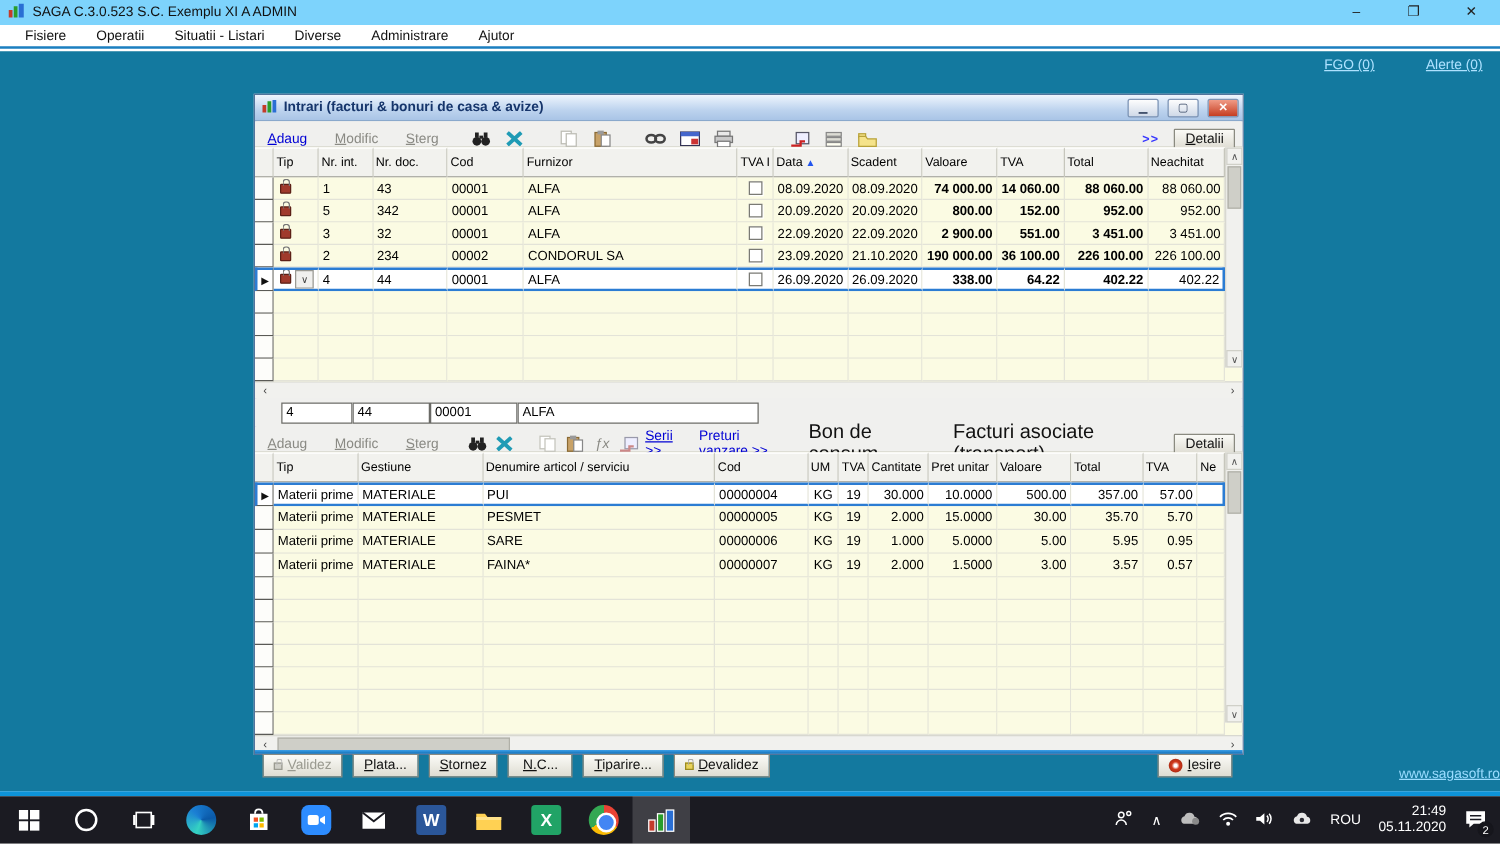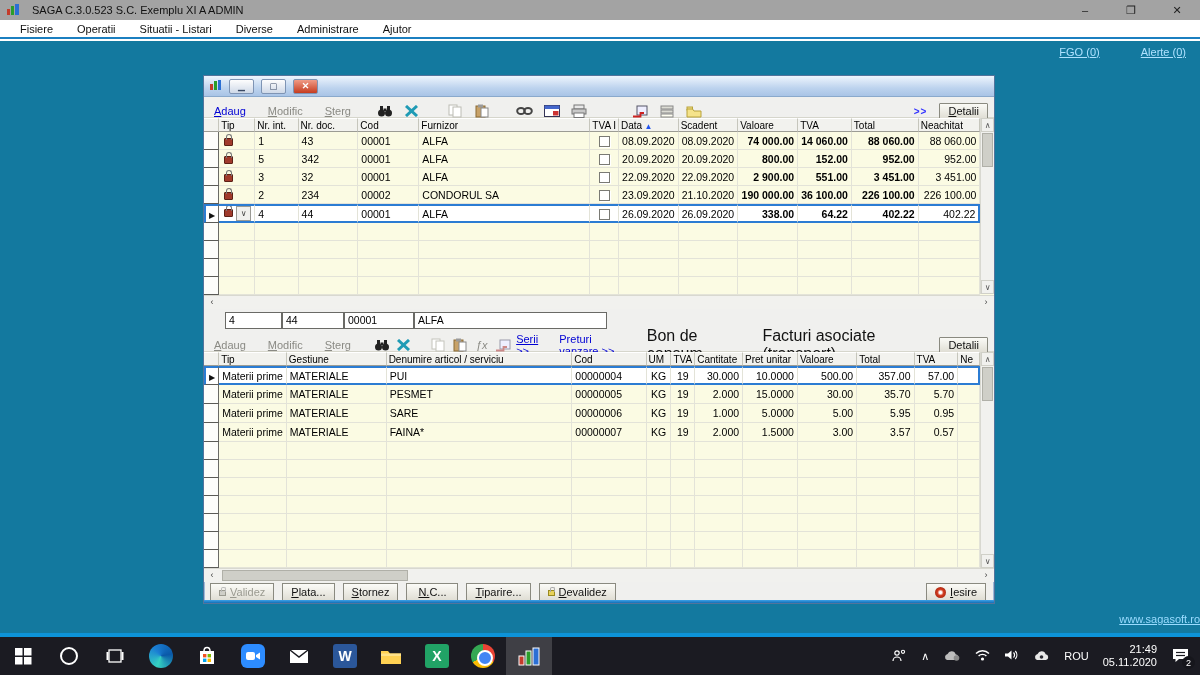--- a/index.html
+++ b/index.html
@@ -1,20 +1,20 @@
 <!DOCTYPE html>
 <html><head>
 <meta charset="utf-8">
 <style>
   * { margin:0; padding:0; box-sizing:border-box; }
   html,body { width:1200px; height:675px; overflow:hidden; }
   body { font-family:"Liberation Sans", sans-serif; font-size:11px; background:#fff; position:relative; }
 
   
-  .titlebar { height:20px; background:#a3a3a3; display:flex; align-items:center; padding-left:6px; gap:12px; }
+  .titlebar { height:20px; background:#7dd3fc; display:flex; align-items:center; padding-left:6px; gap:6px; }
   .titlebar .ttl { font-size:11px; color:#111; }
   .winctl { margin-left:auto; display:flex; height:20px; }
   .winctl span { width:46px; text-align:center; line-height:20px; font-size:11px; color:#222; }
   .menubar { height:19px; background:#fff; display:flex; align-items:center; padding-left:8px; border-bottom:2px solid #1b7fc0; }
   .menubar span { padding:0 12px; font-size:11px; color:#111; }
 
   
   .desktop { position:absolute; top:41px; left:0; width:1200px; height:592px; background:#13799f; }
   .toplinks { position:absolute; top:5px; right:14px; }
   .toplinks a, .sitelink a { color:#9adcff; text-decoration:underline; font-size:11px; }
@@ -40,21 +40,21 @@
   .gap12 { width:12px; } .gap30 { width:30px; }
   .more { color:#3333ff; font-weight:bold; font-size:10px; letter-spacing:1px; margin-left:auto; margin-right:8px; }
   .btn { border:1px solid #8a8a80; background:linear-gradient(#fafaf6,#dedcd2); padding:1px 8px 2px; font-size:11px; color:#111; border-radius:1px; }
   .blue-link { color:#0000d4; font-size:11px; margin-right:10px; }
   .blue-link u { text-decoration:underline; }
   .flatlbl { font-size:16px; color:#111; margin-right:16px; }
 
   
   .gridwrap { display:flex; background:#fbfbe3; }
   table.grid { border-collapse:separate; border-spacing:0; table-layout:fixed; background:#fbfbe3; }
-  table.grid th { height:14px; background:#f2f2ee; border-right:1px solid #c6c6bc; border-bottom:1px solid #9c9c94; border-top:1px solid #fff; font-weight:normal; font-size:10px; text-align:left; padding:0 2px; overflow:hidden; white-space:nowrap; }
+  table.grid th { height:24px; background:#f2f2ee; border-right:1px solid #c6c6bc; border-bottom:1px solid #9c9c94; border-top:1px solid #fff; font-weight:normal; font-size:10px; text-align:left; padding:0 2px; overflow:hidden; white-space:nowrap; }
   table.grid td { height:18px; font-size:10.5px; padding:0 3px; border-right:1px solid #e3e3d8; border-bottom:1px solid #e3e3d8; overflow:hidden; white-space:nowrap; background:#fbfbe3; }
   td.sel { background:#fdfdfa !important; border-right:1px solid #6a6a66 !important; border-bottom:1px solid #5a5a56 !important; padding:0; text-align:center; }
   td.gray { background:#ebebe6; border-right-color:#d6d6cc; border-bottom-color:#d6d6cc; }
   td.pink { background:#faf2ea; border-right-color:#e8ddd2; border-bottom-color:#e8ddd2; }
   td.num { text-align:right; }
   td.vtv { font-weight:bold; font-size:9.5px; }
   td.tot { font-weight:bold; font-size:11px; }
   tr.selected td { background:#fff !important; border-top:2px solid #2b7cd3; border-bottom:2px solid #2b7cd3; }
   tr.selected td:first-child { border-left:2px solid #2b7cd3; }
   tr.selected td:last-child { border-right:2px solid #2b7cd3; }
@@ -140,20 +140,21 @@
     <a href="#">www.sagasoft.ro</a>
   </div>
 
   <div class="appwin">
     <div class="wtitle">
       <span><svg width="13" height="12">
             <rect x="1" y="5" width="3" height="6" fill="#c43b2a"></rect>
             <rect x="5" y="2" width="3" height="9" fill="#2a9d2a"></rect>
             <rect x="9" y="1" width="3" height="10" fill="#2a6fd4"></rect>
           </svg></span>
+      <span class="wt">Intrari (facturi &amp; bonuri de casa &amp; avize)</span>
       <span class="wbtn">▁</span>
       <span class="wbtn">▢</span>
       <span class="wbtn close">✕</span>
     </div>
 
     <div class="tbar">
       <span class="tlink on accf">Adaug</span>
       <span class="tlink accf">Modific</span>
       <span class="tlink accf">Sterg</span>
       <span class="tbi">

